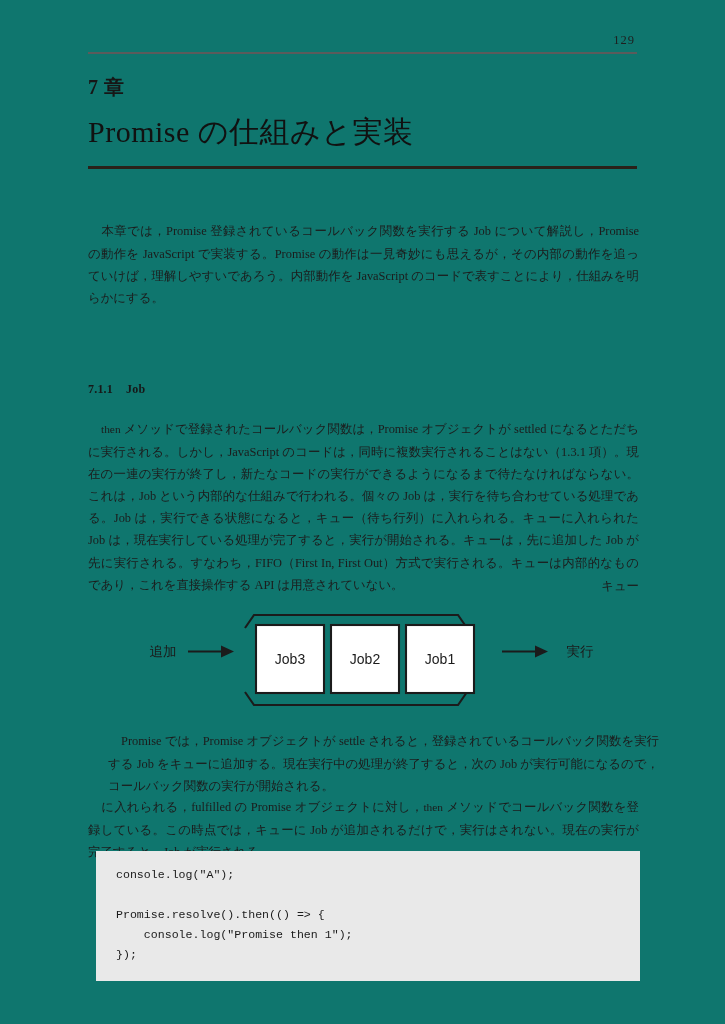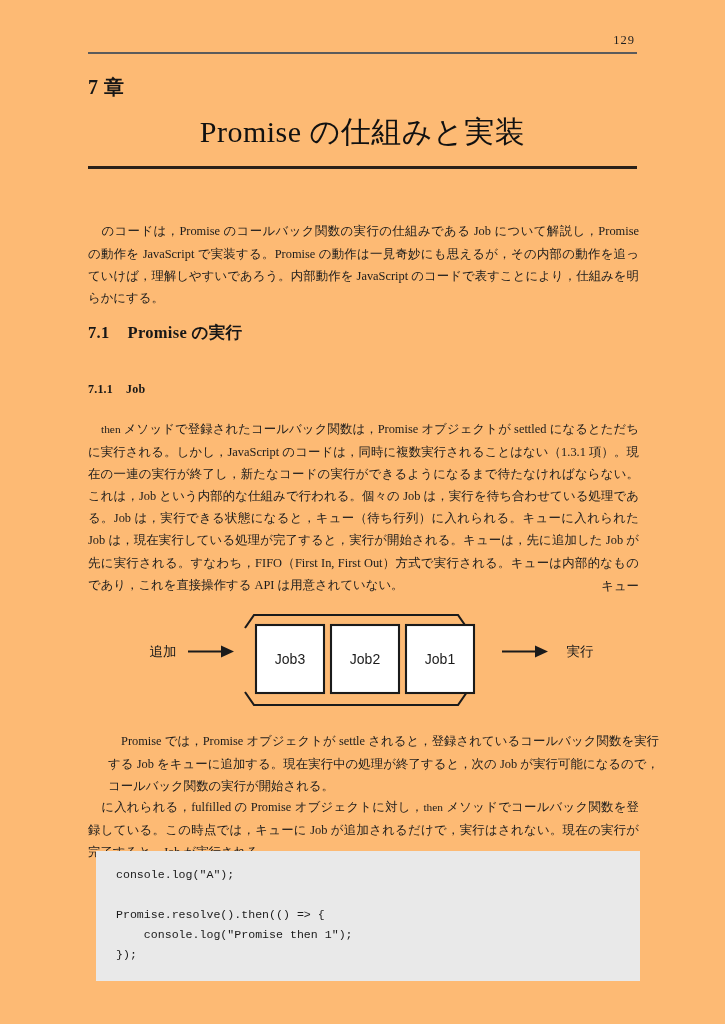--- a/index.html
+++ b/index.html
@@ -14,21 +14,21 @@
     font-family: "Liberation Serif", "DejaVu Serif", serif;
     color: #1a1a1a;
     overflow: hidden;
   }
 
   .page {
     position: absolute;
     left: 0; top: 0;
     width: 725px;
     height: 1024px;
-    background: #fdba74;
+    background: #0f766e;
   }
 
   
   .folio-wrap {
     position: absolute;
     left: 88px;
     top: 34px;
     width: 549px;
   }
   .folio {
@@ -62,21 +62,20 @@
     margin-top: 10px;
     font-weight: bold;
   }
   .chapter-title {
     font-size: 30px;
     line-height: 1.45;
     letter-spacing: 0.5px;
     color: #111;
     margin-top: 8px;
     white-space: nowrap;
-    text-align: center;
   }
   .rule-title {
     margin-top: 12px;
     height: 3px;
     background: #2a2119;
     width: 100%;
   }
 
   
   .intro {
@@ -200,23 +199,22 @@
     <div class="folio">129</div>
     <div class="rule-head"></div>
   </div>
 
   <div class="chapter-block">
     <div class="chapter-num">7 章</div>
     <div class="chapter-title">Promise の仕組みと実装</div>
     <div class="rule-title"></div>
   </div>
 
-  <p class="intro"><span class="indent"></span><span>のコードは，Promise のコールバック関数の実行の仕組みである Job について解説し，Promise の動作を JavaScript で実装する。Promise の動作は一見奇妙にも思えるが，その内部の動作を追っていけば，理解しやすいであろう。内部動作を JavaScript のコードで表すことにより，仕組みを明らかにする。</span></p>
-
-  <h2 class="h2"><span class="num">7.1</span><span>Promise の実行</span></h2>
+  <p class="intro"><span class="indent"></span><span>本章では，Promise 登録されているコールバック関数を実行する Job について解説し，Promise の動作を JavaScript で実装する。Promise の動作は一見奇妙にも思えるが，その内部の動作を追っていけば，理解しやすいであろう。内部動作を JavaScript のコードで表すことにより，仕組みを明らかにする。</span></p>
+
 
   <h3 class="h3"><span class="num">7.1.1</span><span>Job</span></h3>
 
   <p class="para-job"><span class="indent"></span><code class="inl">then</code><span> メソッドで登録されたコールバック関数は，Promise オブジェクトが settled になるとただちに実行される。しかし，JavaScript のコードは，同時に複数実行されることはない（1.3.1 項）。現在の一連の実行が終了し，新たなコードの実行ができるようになるまで待たなければならない。これは，Job という内部的な仕組みで行われる。個々の Job は，実行を待ち合わせている処理である。Job は，実行できる状態になると，キュー（待ち行列）に入れられる。キューに入れられた Job は，現在実行している処理が完了すると，実行が開始される。キューは，先に追加した Job が先に実行される。すなわち，FIFO（First In, First Out）方式で実行される。キューは内部的なものであり，これを直接操作する API は用意されていない。</span></p>
 
   <div class="figure">
     <div class="fig-caption">キュー</div>
 
     <svg class="fig-svg" width="551" height="112" viewBox="0 0 551 112">
 

